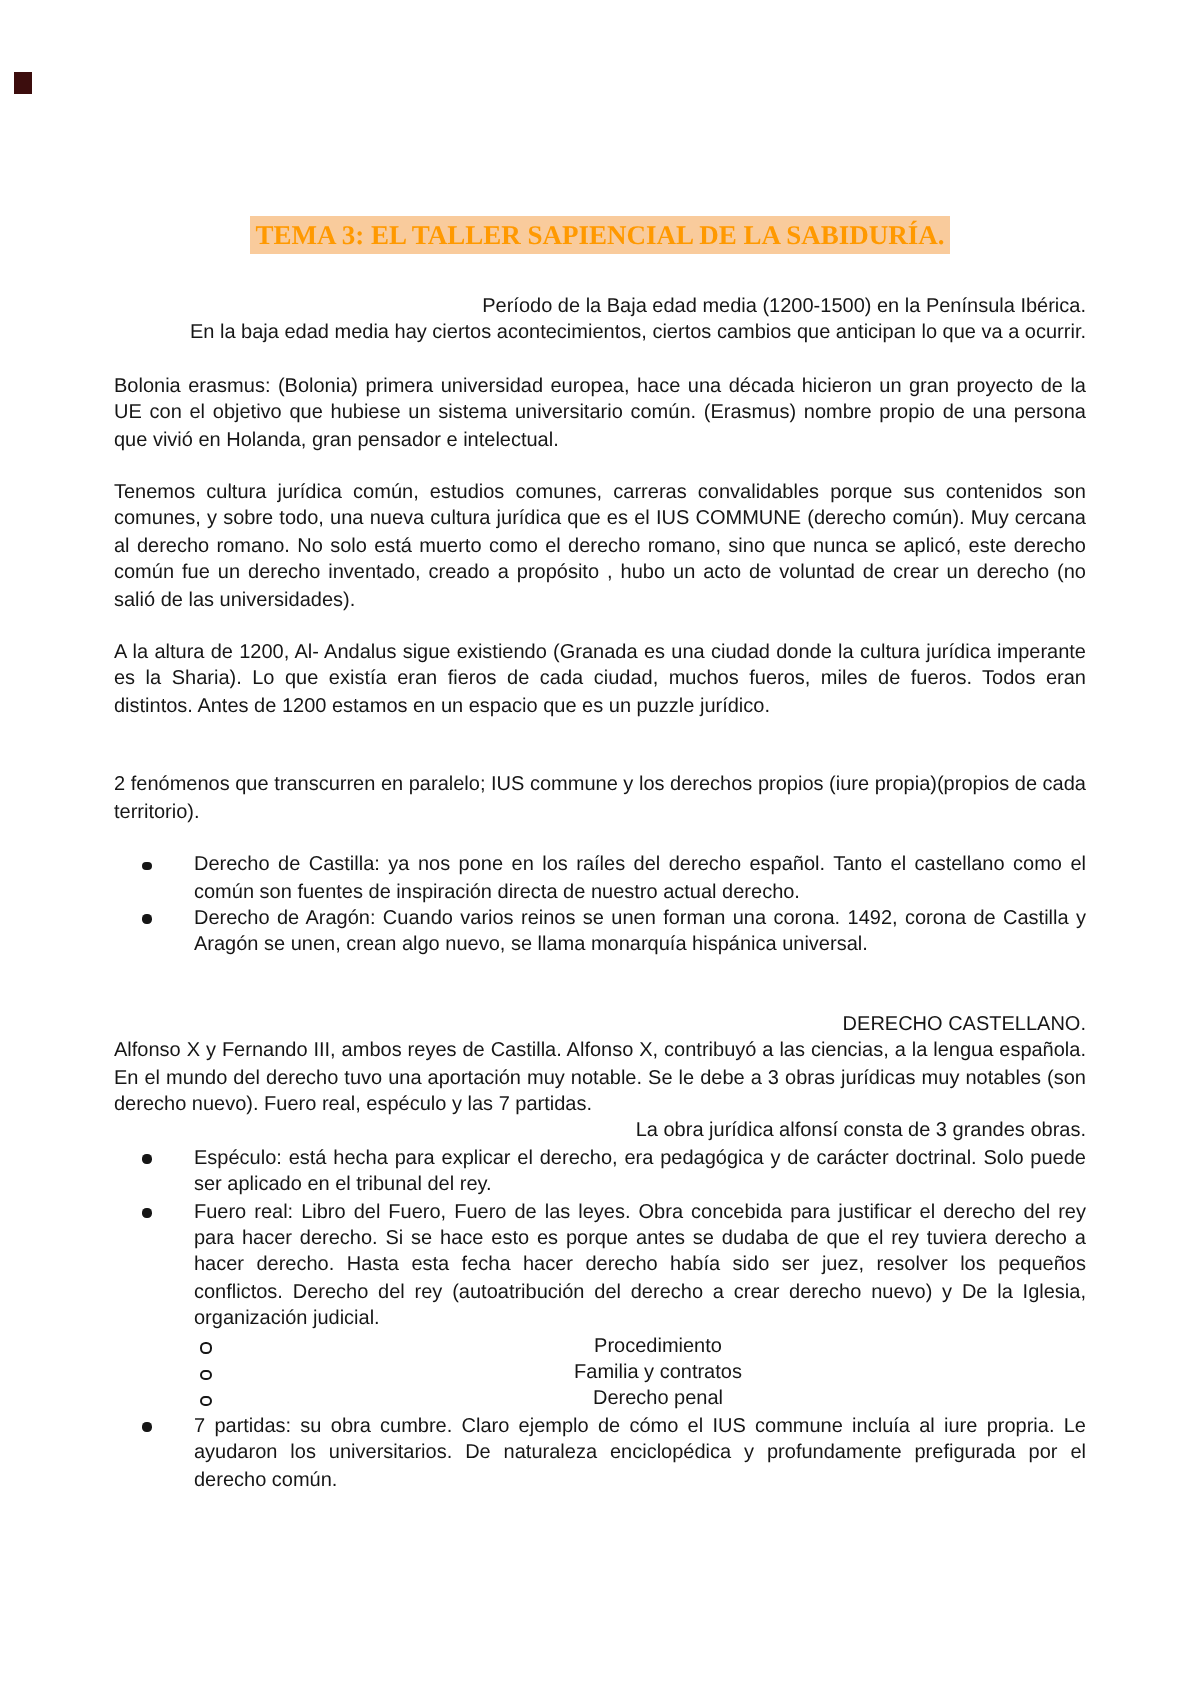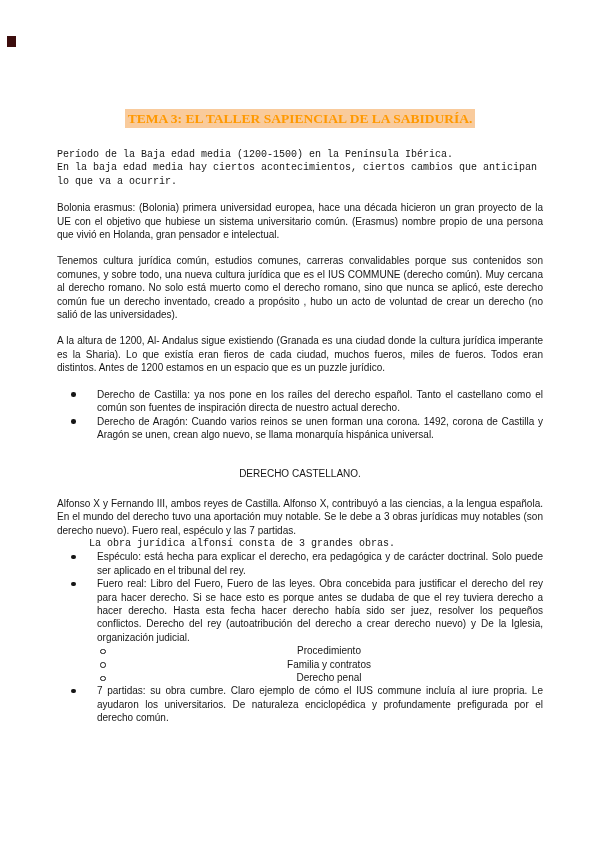--- a/index.html
+++ b/index.html
@@ -29,24 +29,24 @@
   .doc-title .hl{
     background:#f9cb9c;
     color:#ff9900;
     font-family:"Liberation Serif","DejaVu Serif",serif;
     font-weight:bold;
     font-size:13.5px;
     padding:2px 3px;
   }
   .para{margin:13px 0 0 0;text-align:justify;}
   .para.first{margin-top:19px;}
-  .line{margin:0;text-align:left;font-family:Liberation Mono, monospace;}
+  .line{margin:0;text-align:right;}
   .gap2{margin-top:26px;}
   .tight{margin-top:0;}
-  .heading{margin:26px 0 16px 0;text-align:center;}
+  .heading{margin:26px 0 0 0;text-align:right;}
   ul.blist{list-style:none;margin:13px 0 0 0;padding:0;}
   ul.blist.nogap{margin-top:0;}
   li.bullet{position:relative;padding-left:40px;text-align:justify;margin:0;}
   li.bullet .dot{
     position:absolute;left:14px;top:4.5px;
     width:4.5px;height:4.5px;border-radius:50%;
     background:#161616;display:inline-block;
   }
   ul.sublist{list-style:none;margin:0;padding:0;}
   li.subbullet{position:relative;padding-left:58px;text-align:center;margin:0;}
@@ -71,20 +71,21 @@
       <div class="line">Período de la Baja edad media (1200-1500) en la Península Ibérica.</div>
       <div class="line">En la baja edad media hay ciertos acontecimientos, ciertos cambios que anticipan lo que va a ocurrir.</div>
     </div>
 
     <p class="para">Bolonia erasmus: (Bolonia) primera universidad europea, hace una década hicieron un gran proyecto de la UE con el objetivo que hubiese un sistema universitario común. (Erasmus) nombre propio de una persona que vivió en Holanda, gran pensador e intelectual.</p>
 
     <p class="para">Tenemos cultura jurídica común, estudios comunes, carreras convalidables porque sus contenidos son comunes, y sobre todo, una nueva cultura jurídica que es el IUS COMMUNE (derecho común). Muy cercana al derecho romano. No solo está muerto como el derecho romano, sino que nunca se aplicó, este derecho común fue un derecho inventado, creado a propósito , hubo un acto de voluntad de crear un derecho (no salió de las universidades).</p>
 
     <p class="para">A la altura de 1200, Al- Andalus sigue existiendo (Granada es una ciudad donde la cultura jurídica imperante es la Sharia). Lo que existía eran fieros de cada ciudad, muchos fueros, miles de fueros. Todos eran distintos. Antes de 1200 estamos en un espacio que es un puzzle jurídico.</p>
 
+    <p class="para gap2">2 fenómenos que transcurren en paralelo; IUS commune y los derechos propios (iure propia)(propios de cada territorio).</p>
 
     <ul class="blist">
       <li class="bullet"><span class="dot"></span><span>Derecho de Castilla: ya nos pone en los raíles del derecho español. Tanto el castellano como el común son fuentes de inspiración directa de nuestro actual derecho.</span></li>
       <li class="bullet"><span class="dot"></span><span>Derecho de Aragón: Cuando varios reinos se unen forman una corona. 1492, corona de Castilla y Aragón se unen, crean algo nuevo, se llama monarquía hispánica universal.</span></li>
     </ul>
 
     <p class="heading">DERECHO CASTELLANO.</p>
 
     <p class="para tight">Alfonso X y Fernando III, ambos reyes de Castilla. Alfonso X, contribuyó a las ciencias, a la lengua española. En el mundo del derecho tuvo una aportación muy notable. Se le debe a 3 obras jurídicas muy notables (son derecho nuevo). Fuero real, espéculo y las 7 partidas.</p>
 

